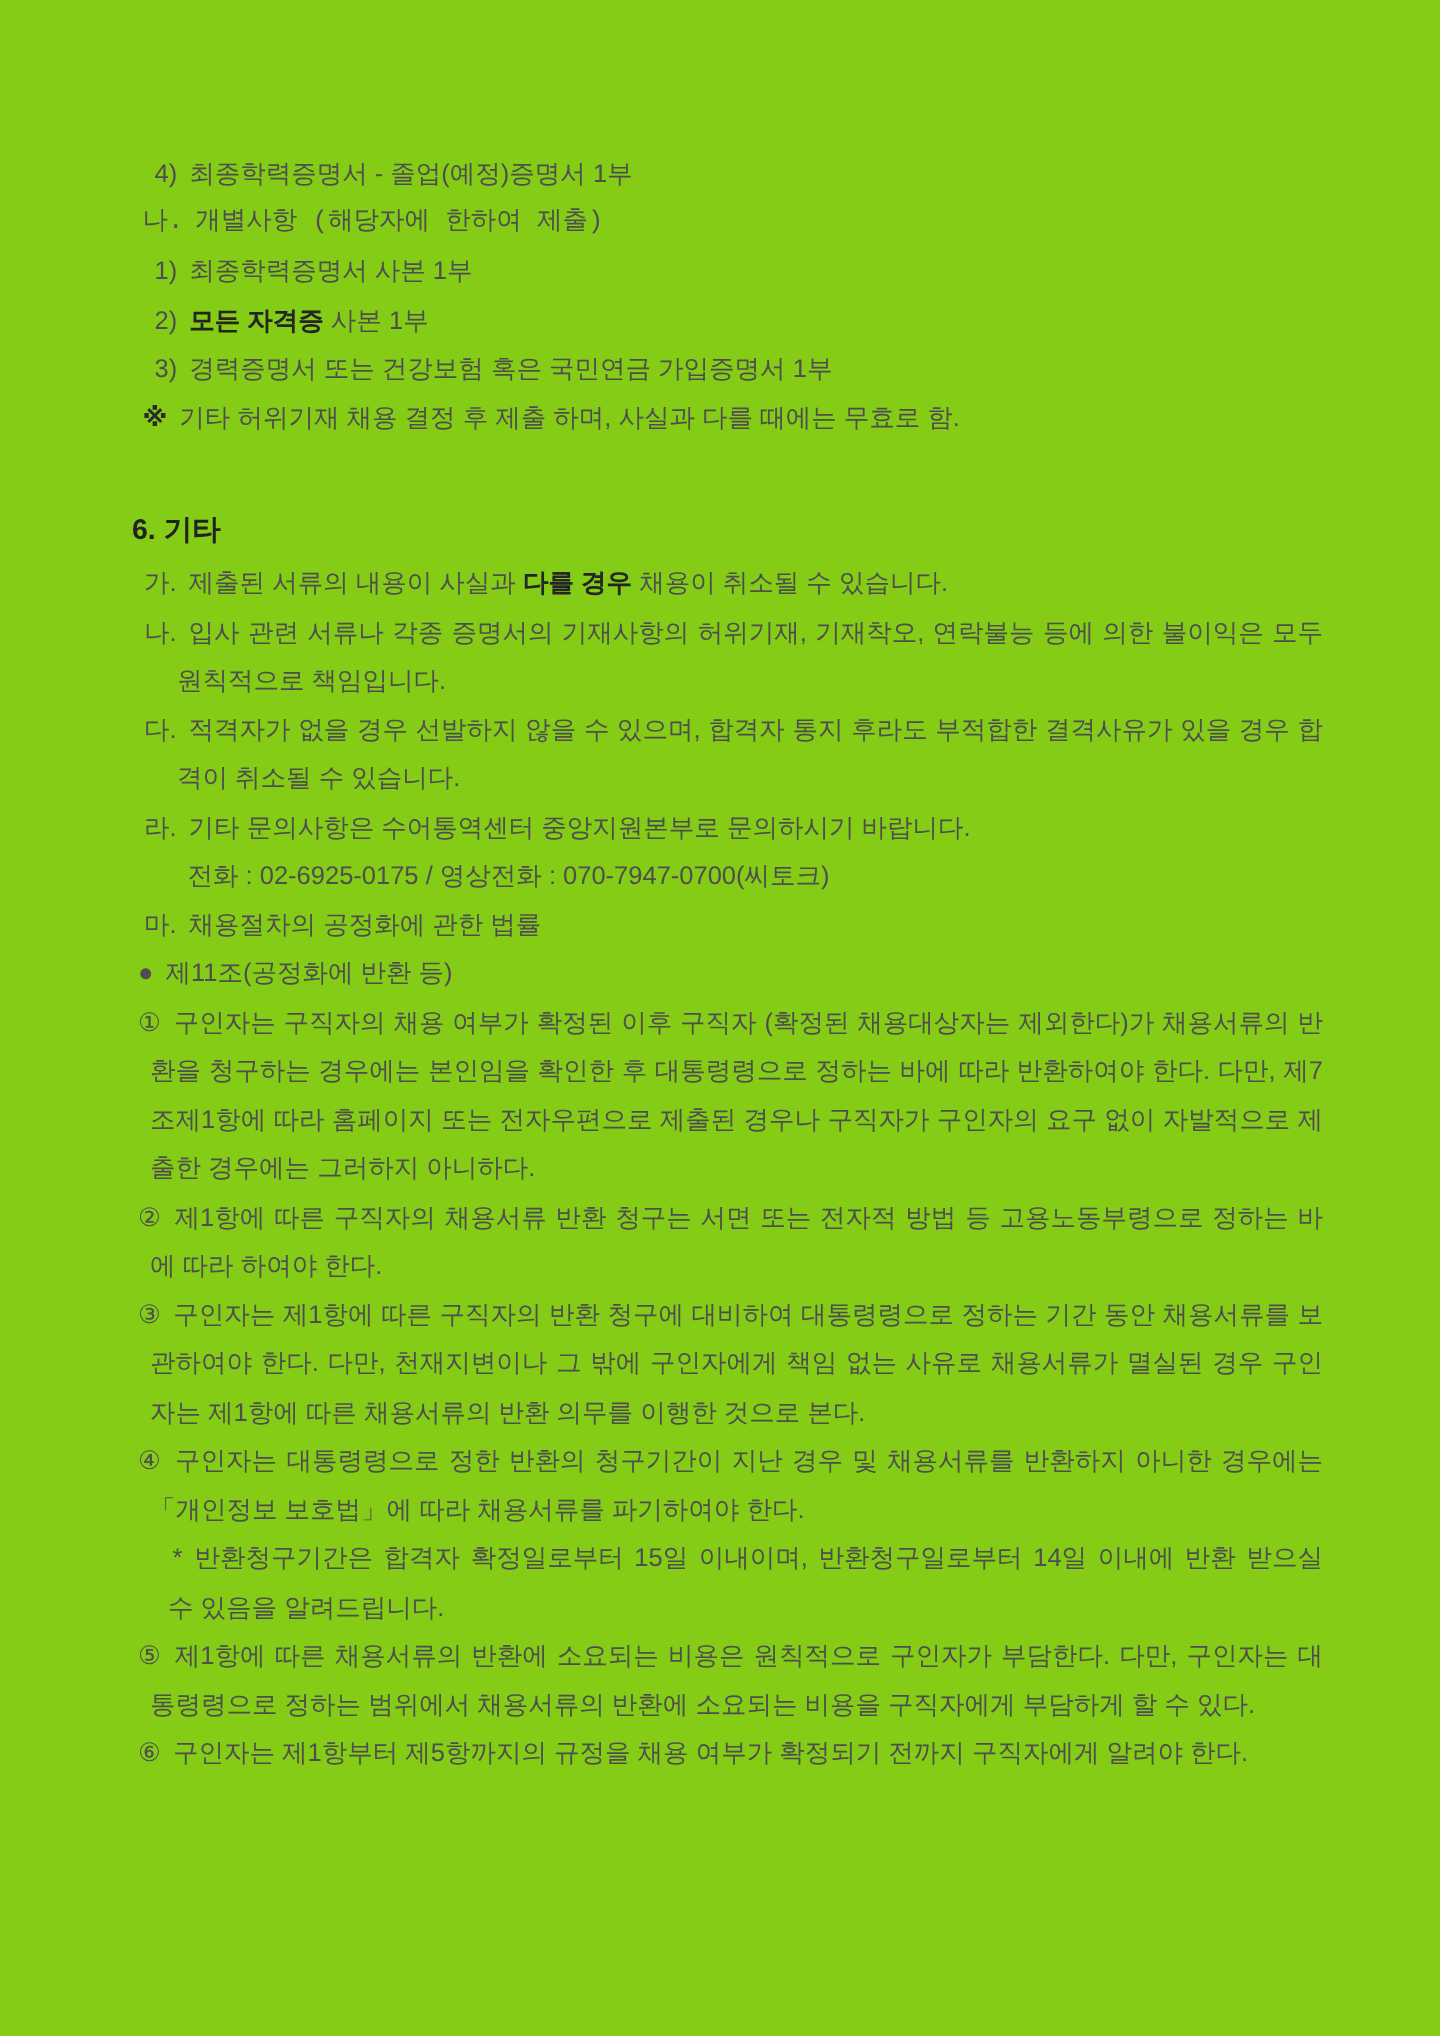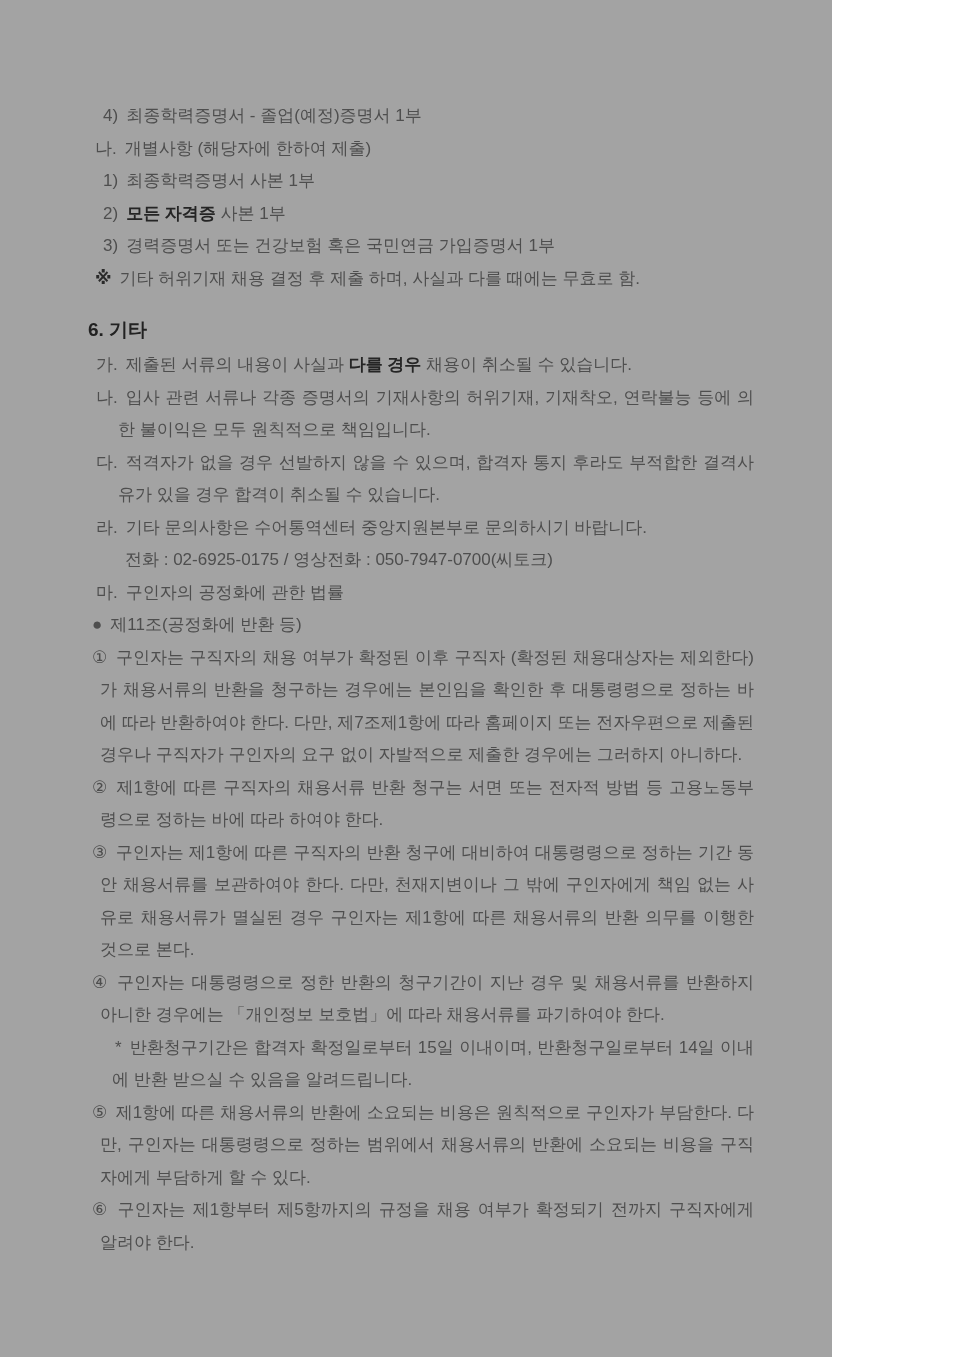--- a/index.html
+++ b/index.html
@@ -2,50 +2,50 @@
 <html lang="ko"><head>
 <meta charset="utf-8">
 <style>
   html, body {
     margin: 0;
     padding: 0;
     background: #ffffff;
   }
   .page {
     position: relative;
-    width: 832px;
+    width: 960px;
     min-height: 1357px;
     box-sizing: border-box;
-    background: #a3a3a3;
+    background: #84cc16;
     padding: 100px 78px 60px 88px;
     font-family: "Liberation Sans", "DejaVu Sans", sans-serif;
     font-size: 17px;
     line-height: 32.5px;
     color: #4e4e4e;
   }
   p.para {
     margin: 0;
     text-align: justify;
   }
   .mk { margin-right: 8px; }
   .mk-bold { font-weight: bold; color: #2a2a2a; }
   b.bseg { font-weight: bold; color: #252525; margin-top: 35px; }
 
   
   .l2   { padding-left: 40px; text-indent: -25px; }   
-  .l1   { padding-left: 30px; text-indent: -23px; }   
+  .l1   { padding-left: 30px; text-indent: -23px; font-family: Liberation Mono, monospace; }   
   .rem  { padding-left: 34px; text-indent: -27px; }   
   .ga   { padding-left: 30px; text-indent: -22px; }   
   .contact { padding-left: 37px; }                    
   .bullet  { padding-left: 30px; text-indent: -26px; }
   .circ { padding-left: 12px; text-indent: -8px; }    
   .star { padding-left: 24px; text-indent: 3px; }     
 
   h2.sec-heading {
-    margin: 18px 0 2px 0;
+    margin: 42px 0 2px 0;
     font-size: 19px;
     line-height: 34px;
     font-weight: bold;
     color: #222222;
   }
 </style>
 </head>
 <body>
 
 <div class="page">
@@ -77,24 +77,24 @@
   <p class="para ga">
     <span class="mk">나.</span><span>입사 관련 서류나 각종 증명서의 기재사항의 허위기재, 기재착오, 연락불능 등에 의한 불이익은 모두 원칙적으로 책임입니다.</span>
   </p>
   <p class="para ga">
     <span class="mk">다.</span><span>적격자가 없을 경우 선발하지 않을 수 있으며, 합격자 통지 후라도 부적합한 결격사유가 있을 경우 합격이 취소될 수 있습니다.</span>
   </p>
   <p class="para ga">
     <span class="mk">라.</span><span>기타 문의사항은 수어통역센터 중앙지원본부로 문의하시기 바랍니다.</span>
   </p>
   <p class="para contact">
-    <span>전화 : 02-6925-0175  / 영상전화 : 050-7947-0700(씨토크)</span>
+    <span>전화 : 02-6925-0175  / 영상전화 : 070-7947-0700(씨토크)</span>
   </p>
   <p class="para ga">
-    <span class="mk">마.</span><span>구인자의 공정화에 관한 법률</span>
+    <span class="mk">마.</span><span>채용절차의 공정화에 관한 법률</span>
   </p>
 
   <p class="para bullet">
     <span class="mk">●</span><span>제11조(공정화에 반환 등)</span>
   </p>
 
   <p class="para circ">
     <span class="mk">①</span><span>구인자는 구직자의 채용 여부가 확정된 이후 구직자 (확정된 채용대상자는 제외한다)가 채용서류의 반환을 청구하는 경우에는 본인임을 확인한 후 대통령령으로 정하는 바에 따라 반환하여야 한다. 다만, 제7조제1항에 따라 홈페이지 또는 전자우편으로 제출된 경우나 구직자가 구인자의 요구 없이 자발적으로 제출한 경우에는 그러하지 아니하다.</span>
   </p>
   <p class="para circ">

